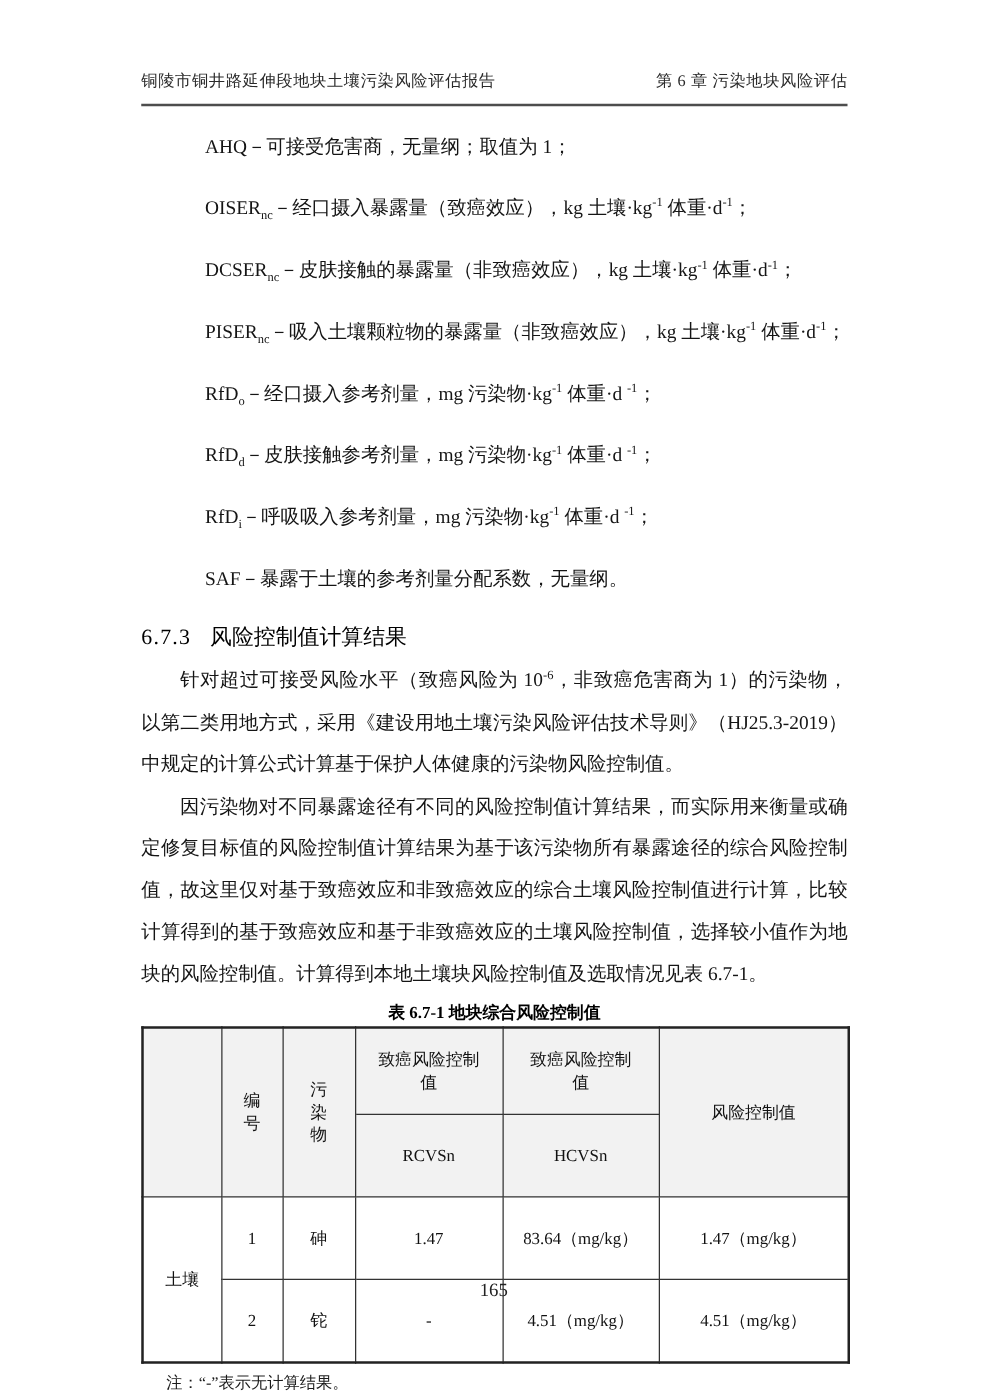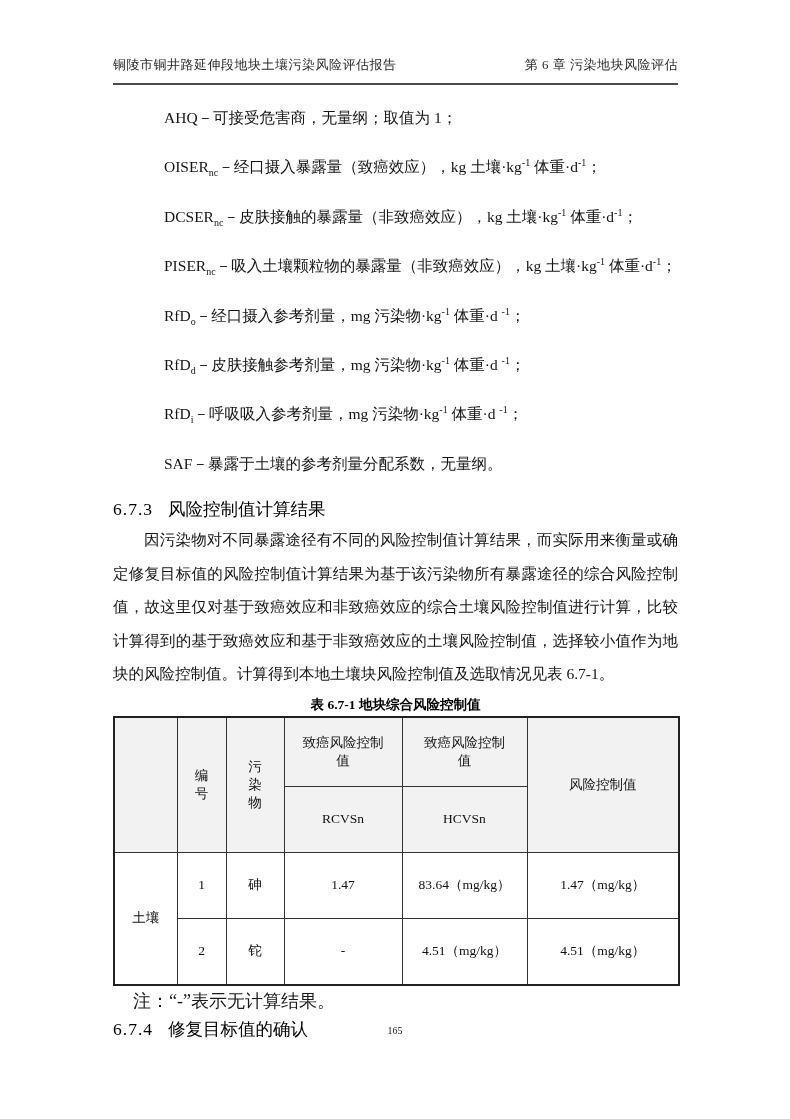--- a/index.html
+++ b/index.html
@@ -19,24 +19,24 @@
   .body-para{margin:0;font-size:15.5px;line-height:33.5px;text-align:justify;text-indent:31px;color:#151515;}
   .p-first{margin-top:5px;}
   .p-after-h{margin-top:8px;}
   .table-title{margin-top:4px;text-align:center;font-weight:bold;font-size:13.5px;line-height:20px;color:#000;}
   table.risk{border-collapse:collapse;width:565px;table-layout:fixed;
     font-size:13.5px;border:2px solid #222;margin-top:1px;}
   table.risk td{border:1px solid #333;text-align:center;vertical-align:middle;
     padding:16px;height:33px;background:#fff;color:#111;}
   table.risk tr.hrow1 td{height:35px;}
   table.risk td.hd{background:var(--table-header-bg,#f2f2f2);}
-  .note{margin:6px 0 0 0;font-size:18px;padding-left:20px;line-height:18px;color:#1a1a1a;}
+  .note{margin:6px 0 0 0;font-size:13px;padding-left:20px;line-height:18px;color:#1a1a1a;}
   .h674{margin-top:30px;}
   .page-number{position:absolute;top:1025px;left:0;width:790px;text-align:center;
-    font-size:10px;color:#222;}
+    font-size:15px;color:#222;}
 </style>
 </head>
 <body>
 
 <div class="page">
 
   <div class="pg-header">
     <span>铜陵市铜井路延伸段地块土壤污染风险评估报告</span>
     <span>第 6 章  污染地块风险评估</span>
   </div>
@@ -50,20 +50,21 @@
     <p class="def-line">RfD<sub>o</sub>－经口摄入参考剂量，mg 污染物·kg<sup>-1</sup> 体重·d <sup>-1</sup>；</p>
     <p class="def-line">RfD<sub>d</sub>－皮肤接触参考剂量，mg 污染物·kg<sup>-1</sup> 体重·d <sup>-1</sup>；</p>
     <p class="def-line">RfD<sub>i</sub>－呼吸吸入参考剂量，mg 污染物·kg<sup>-1</sup> 体重·d <sup>-1</sup>；</p>
     <p class="def-line">SAF－暴露于土壤的参考剂量分配系数，无量纲。</p>
   </div>
 
   <h2 class="section">
     <span class="sec-num">6.7.3</span><span>风险控制值计算结果</span>
   </h2>
 
+  <p class="body-para p-first">针对超过可接受风险水平（致癌风险为 10<sup>-6</sup>，非致癌危害商为 1）的污染物，以第二类用地方式，采用《建设用地土壤污染风险评估技术导则》（HJ25.3-2019）中规定的计算公式计算基于保护人体健康的污染物风险控制值。</p>
   <p class="body-para">因污染物对不同暴露途径有不同的风险控制值计算结果，而实际用来衡量或确定修复目标值的风险控制值计算结果为基于该污染物所有暴露途径的综合风险控制值，故这里仅对基于致癌效应和非致癌效应的综合土壤风险控制值进行计算，比较计算得到的基于致癌效应和基于非致癌效应的土壤风险控制值，选择较小值作为地块的风险控制值。计算得到本地土壤块风险控制值及选取情况见表 6.7-1。</p>
 
   <div class="table-title">表 6.7-1 地块综合风险控制值</div>
 
   <table class="risk">
     <colgroup>
       <col style="width:63px">
         <col style="width:49px">
         <col style="width:58px">
       <col style="width:118px">

